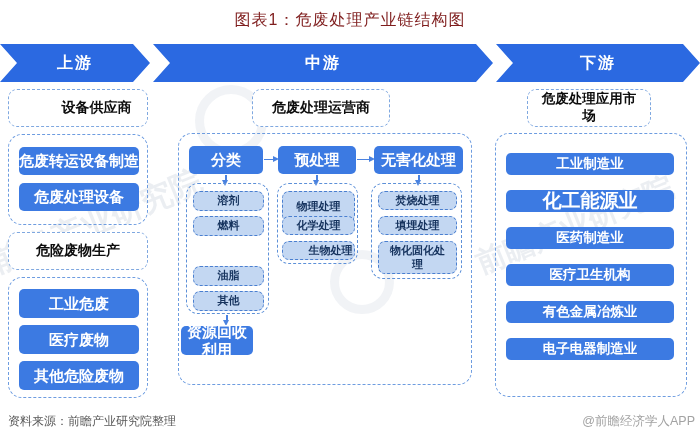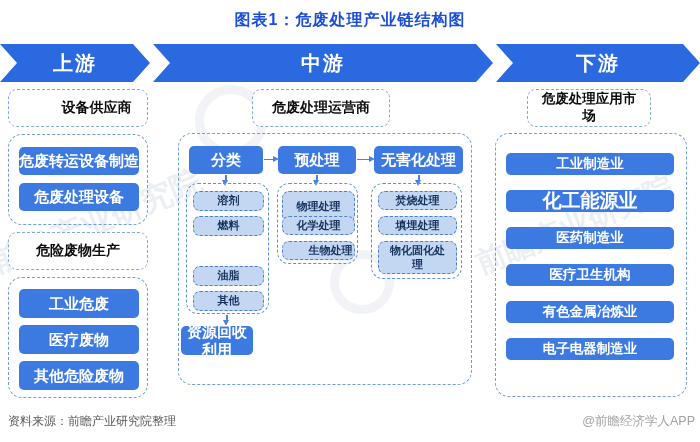--- a/index.html
+++ b/index.html
@@ -1,25 +1,25 @@
 <!DOCTYPE html>
 <html><head>
 <meta charset="utf-8">
 <style>
   * { margin:0; padding:0; box-sizing:border-box; }
   html,body { background:#fff; }
   body { font-family:"Liberation Sans","DejaVu Sans",sans-serif; }
   .canvas { position:relative; width:700px; height:442px; background:#fff; overflow:hidden; }
 
   .title { position:absolute; top:10px; left:0; width:100%; text-align:center;
-           font-size:16px; font-weight:bold; color:#1d4ed8; letter-spacing:1px; z-index:3; }
+           font-size:16px; font-weight:normal; color:#7f1d1d; letter-spacing:1px; z-index:3; }
 
   
   .chev { position:absolute; top:44px; height:38px; background:#2b69e1; color:#fff;
-          font-size:20px; font-weight:bold; letter-spacing:2px; z-index:2;
+          font-size:16px; font-weight:bold; letter-spacing:2px; z-index:2;
           display:flex; align-items:center; justify-content:center;
           clip-path:polygon(0 0, calc(100% - 17px) 0, 100% 50%, calc(100% - 17px) 100%, 0 100%, 17px 50%); }
   .chev1 { left:0;   width:150px; }
   .chev2 { left:153px; width:340px; }
   .chev3 { left:496px; width:204px; }
 
   
   .dash-box { position:absolute; background:#fff; border:1.5px dashed #7fa8e0; border-radius:9px;
               display:flex; align-items:center; justify-content:center; text-align:center;
               font-size:14px; font-weight:600; color:#0d0d0d; z-index:2; line-height:1.25; }

